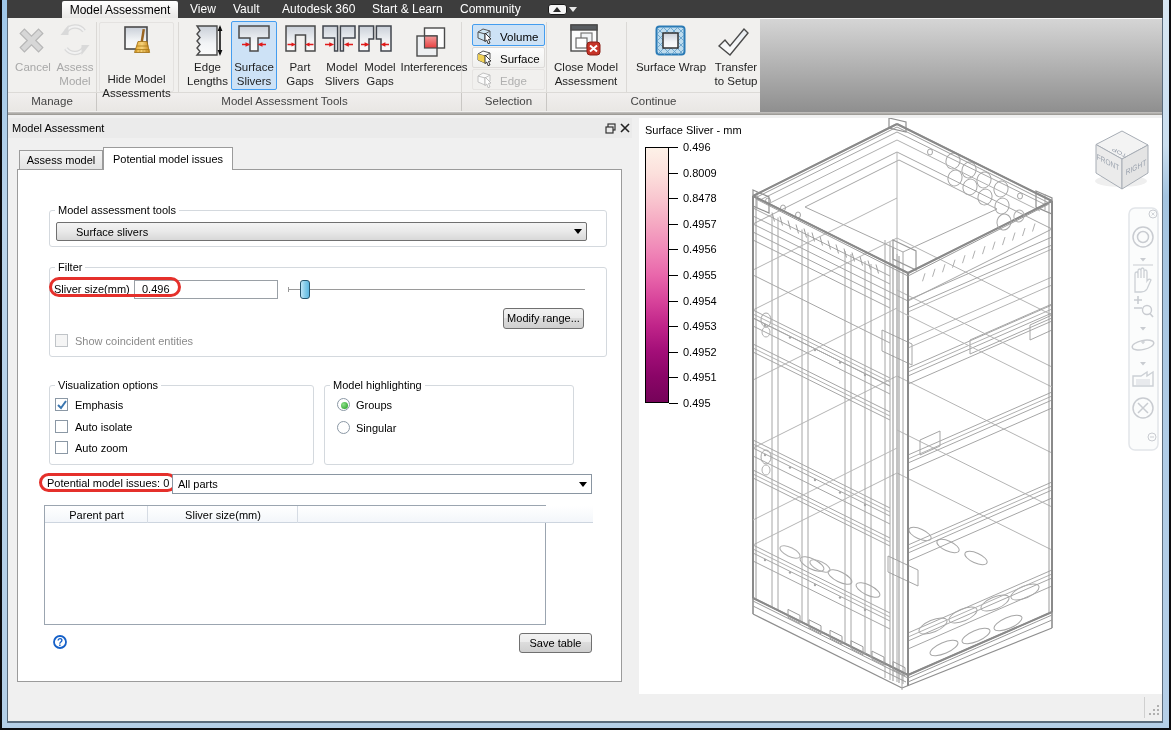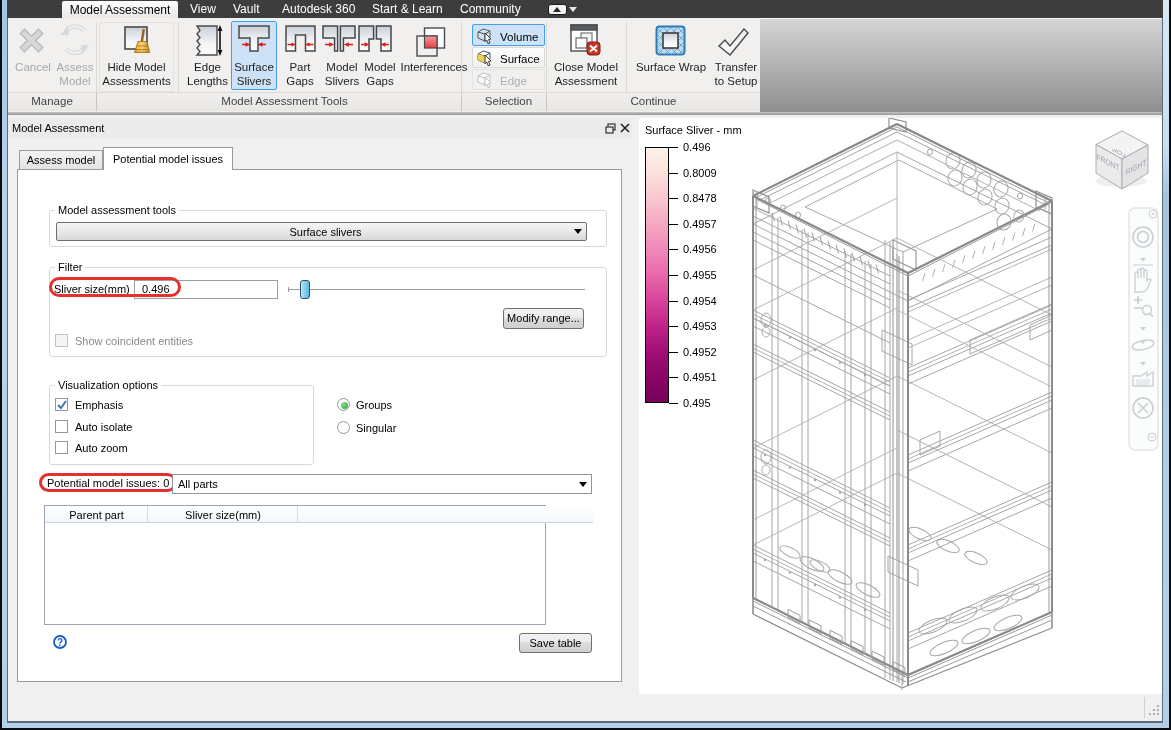--- a/index.html
+++ b/index.html
@@ -105,21 +105,21 @@
           <stop offset="0" stop-color="#e8a92c"></stop>
             <stop offset="0.5" stop-color="#f6d27a"></stop>
             <stop offset="1" stop-color="#c8861a"></stop>
         </linearGradient>
       </defs>
       <rect x="17.6" y="3" width="2.5" height="13" fill="#9a6420" transform="rotate(9 18.8 9)"></rect>
       <path d="M14 15.5 L23 15.5 L25.5 26.5 L10.5 26.5 Z" fill="url(#gold)" stroke="#9a6a10" stroke-width="0.8"></path>
       <path d="M13 20 L24.5 20 M12 23.5 L25.5 23.5" stroke="#a87818" stroke-width="0.8" fill="none"></path>
       <path d="M13 23.5 L12 26.5 M16 23.5 L15.8 26.5 M19 23.5 L19 26.5 M22 23.5 L22.3 26.5 M25 23.5 L25.7 26.5" stroke="#b8891f" stroke-width="0.7" fill="none"></path>
     </svg>
-    <div class="btxt" style="left:91px;top:42px;width:75px;">Hide Model<br>Assessments</div>
+    <div class="btxt" style="left:91px;top:54px;width:75px;">Hide Model<br>Assessments</div>
 
     <svg class="abs" style="left:183px;top:6px;" width="33" height="34" viewBox="0 0 33 34">
       <path d="M6 2 L26 2 L26 31 L6 31 L9 27.5 L6 24 L9 20.5 L6 17 L9 13.5 L6 10 L9 6.5 Z" fill="url(#sqg)" stroke="#4a4a4a" stroke-width="1.4"></path>
       <path d="M29 3 L29 30" stroke="#111" stroke-width="1.6"></path>
       <path d="M29 1 L26.6 7 L31.4 7 Z M29 32 L26.6 26 L31.4 26 Z" fill="#111"></path>
     </svg>
     <div class="btxt" style="left:177px;top:42px;width:45px;">Edge<br>Lengths</div>
 
     <div class="abs" style="left:223px;top:3px;width:46px;height:69px;background:#cde2f6;border:1px solid #449def;border-radius:2px;"></div>
     <svg class="abs" style="left:227px;top:7px;" width="38" height="33" viewBox="0 0 38 33">
@@ -230,21 +230,21 @@
     <svg class="abs" style="left:612px;top:5px;" width="10" height="10" viewBox="0 0 10 10">
       <path d="M1 1 L9 9 M9 1 L1 9" stroke="#222" stroke-width="1.6"></path>
     </svg>
     <div class="ptab" style="left:11px;top:32px;width:84px;height:19px;background:linear-gradient(#f4f4f4,#e3e3e3);border:1px solid #9b9b9b;border-bottom:none;line-height:19px;">Assess model</div>
     <div class="ptab" style="left:95px;top:29px;width:130px;height:23px;background:#fff;border:1px solid #9b9b9b;border-bottom:none;line-height:22px;z-index:3;">Potential model issues</div>
     <div id="tabpage">
 
       <fieldset style="left:31px;top:34px;width:558px;height:43px;">
         <legend>Model assessment tools</legend>
       </fieldset>
-      <div class="abs" style="left:38px;top:52px;width:531px;height:19px;background:linear-gradient(#f4f4f4,#e9e9e9 50%,#d8d8d8);border:1px solid #707070;border-radius:2px;font-size:11px;line-height:18px;padding-left:8px;text-align:center;">Surface slivers</div>
+      <div class="abs" style="left:38px;top:52px;width:531px;height:19px;background:linear-gradient(#f4f4f4,#e9e9e9 50%,#d8d8d8);border:1px solid #707070;border-radius:2px;font-size:11px;line-height:18px;padding-left:19px;">Surface slivers</div>
       <div class="abs" style="left:556px;top:59px;width:0;height:0;border-left:4px solid transparent;border-right:4px solid transparent;border-top:5px solid #000;"></div>
 
       <fieldset style="left:31px;top:91px;width:558px;height:96px;">
         <legend>Filter</legend>
       </fieldset>
       <div class="lbl" style="left:36px;top:113px;">Sliver size(mm)</div>
       <div class="abs" style="left:116px;top:110px;width:144px;height:19px;background:#fff;border:1px solid #9aa0a6;font-size:11px;line-height:17px;padding-left:7px;">0.496</div>
       <div class="abs" style="left:31px;top:107px;width:132px;height:20px;border:3px solid #e5302b;border-radius:13px;"></div>
       <div class="abs" style="left:270px;top:119px;width:297px;height:1px;background:#9a9a9a;"></div>
       <div class="abs" style="left:270px;top:117px;width:1px;height:5px;background:#9a9a9a;"></div>
@@ -259,20 +259,23 @@
       <div class="abs" style="left:37px;top:228px;width:13px;height:13px;background:#fff;border:1px solid #8b98a5;"></div>
       <svg class="abs" style="left:38px;top:229px;" width="12" height="12" viewBox="0 0 12 12">
           <path d="M2 6 L5 9 L10 2" fill="none" stroke="#3a76b0" stroke-width="2"></path>
         </svg>
       <div class="lbl" style="left:57px;top:229px;">Emphasis</div>
       <div class="abs" style="left:37px;top:250px;width:13px;height:13px;background:#fff;border:1px solid #8b98a5;"></div>
       <div class="lbl" style="left:57px;top:251px;">Auto isolate</div>
       <div class="abs" style="left:37px;top:271px;width:13px;height:13px;background:#fff;border:1px solid #8b98a5;"></div>
       <div class="lbl" style="left:57px;top:272px;">Auto zoom</div>
 
+      <fieldset style="left:306px;top:209px;width:250px;height:86px;">
+        <legend>Model highlighting</legend>
+      </fieldset>
       <div class="abs" style="left:319px;top:228px;width:13px;height:13px;background:#fff;border:1px solid #8b98a5;border-radius:50%;"></div>
       <div class="abs" style="left:323px;top:232px;width:7px;height:7px;background:radial-gradient(circle at 35% 35%,#8ee08a,#1f9a1f);border-radius:50%;"></div>
       <div class="lbl" style="left:338px;top:229px;">Groups</div>
       <div class="abs" style="left:319px;top:251px;width:13px;height:13px;background:#fff;border:1px solid #8b98a5;border-radius:50%;"></div>
       <div class="lbl" style="left:338px;top:252px;">Singular</div>
 
       <div class="lbl" style="left:29px;top:307px;">Potential model issues: 0</div>
       <div class="abs" style="left:21px;top:303px;width:138px;height:19px;border:3px solid #e5302b;border-radius:13px;"></div>
       <div class="abs" style="left:154px;top:304px;width:420px;height:20px;background:#fff;border:1px solid #8a96a2;font-size:11px;line-height:19px;padding-left:5px;">All parts</div>
       <div class="abs" style="left:561px;top:312px;width:0;height:0;border-left:4px solid transparent;border-right:4px solid transparent;border-top:5px solid #000;"></div>

